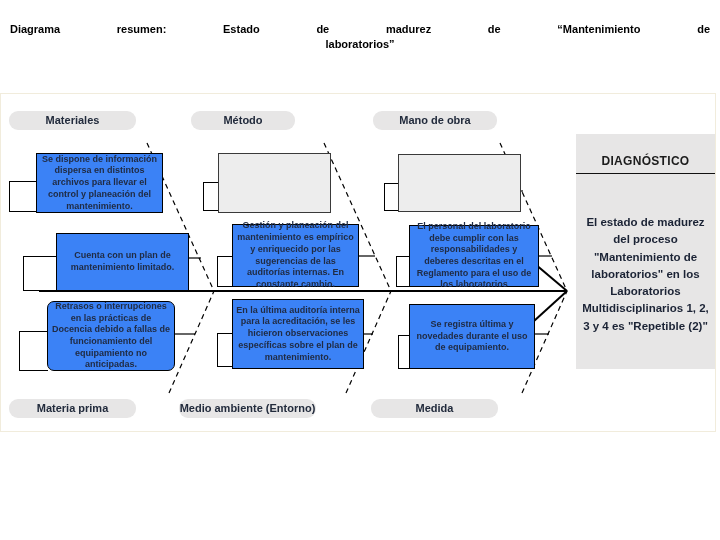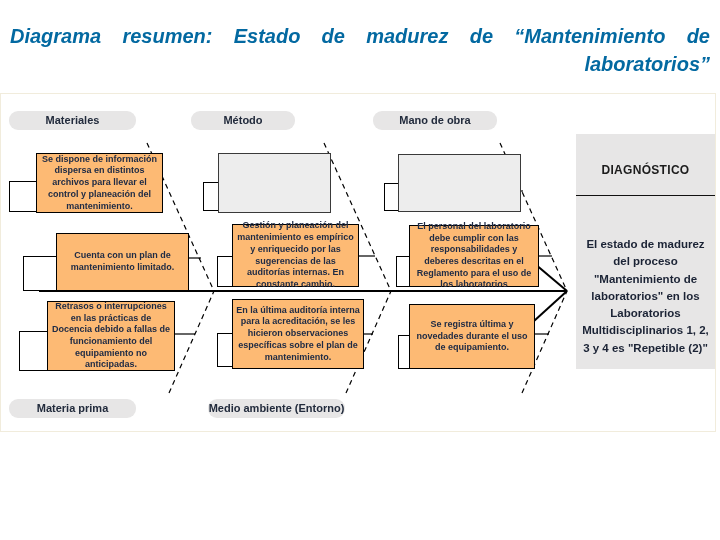--- a/index.html
+++ b/index.html
@@ -4,59 +4,59 @@
 <style>
   * { margin:0; padding:0; box-sizing:border-box; }
   html,body { background:#fff; }
   body { font-family:"Liberation Sans", sans-serif; }
   .slide {
     position:relative; width:720px; height:540px; background:#ffffff;
     overflow:hidden;
   }
   .slide-title {
     position:absolute; left:10px; top:22px; width:700px;
-    font-size:20px; font-weight:bold; color:#0369a1; line-height:1.4;font-style:italic;
+    font-size:11px; font-weight:bold; color:#000000; line-height:1.4;
   }
   .slide-title .l1 { display:block; text-align:justify; text-align-last:justify; }
-  .slide-title .l2 { display:block; text-align:right; }
+  .slide-title .l2 { display:block; text-align:center; }
 
   .diagram {
     position:absolute; left:0px; top:93px; width:716px; height:339px;
     background:#ffffff; border:1px solid #f1ecdc;
   }
   svg.bones { position:absolute; left:0; top:0; }
 
   .cat-label {
     position:absolute; background:#e7e6e6; color:#222b3c;
     font-size:11px; font-weight:bold; text-align:center; line-height:19px;
     height:19px;
     border-radius:9px;
   }
   .cause {
-    position:absolute; background:#fdba74; border:1.6px solid #000;
+    position:absolute; background:#3b82f6; border:1.6px solid #000;
     color:#202c45; font-size:9px; font-weight:bold; line-height:1.3;
     display:flex; align-items:center; justify-content:center;
     text-align:center; padding:2px 3px;
   }
   .cause.empty { background:#ededed; border:1px solid #3a3a3a; }
   .bracket {
     position:absolute; border:1.5px solid #000; border-right:none;
     background:transparent;
   }
   .volver {
     position:absolute; left:607px; top:100px; width:90px; text-align:center;
     font-size:13px; font-weight:bold; font-variant:small-caps;
     color:#2b5ca8; text-decoration:underline; cursor:pointer;
   }
   .diagnostico {
     position:absolute; left:575px; top:40px; width:139px; height:235px;
     background:#e7e6e6;
   }
   .diag-header {
-    padding-top:29px; height:62px; text-align:center;
+    padding-top:20px; height:40px; text-align:center;
     font-size:12px; font-weight:bold; color:#1c1c1c; letter-spacing:0.3px;
     border-bottom:1.6px solid #111;
   }
   .diag-body {
     margin-top:40px; padding:0 3px; text-align:center;
     font-size:11.5px; font-weight:bold; color:#1b2335; line-height:1.5;
   }
 </style>
 </head>
 <body>
@@ -93,41 +93,42 @@
       <line x1="173" y1="333" x2="194" y2="333" stroke="#000" stroke-width="1.2"></line>
       <line x1="362" y1="333" x2="372" y2="333" stroke="#000" stroke-width="1.2"></line>
       <line x1="533" y1="333" x2="548" y2="333" stroke="#000" stroke-width="1.2"></line>
       <line x1="506" y1="190" x2="522" y2="190" stroke="#000" stroke-width="1.2"></line>
     </svg>
 
     <div class="cat-label" style="left:8px;   top:17px;  width:127px;">Materiales</div>
     <div class="cat-label" style="left:190px; top:17px;  width:104px;">Método</div>
     <div class="cat-label" style="left:372px; top:17px;  width:124px;">Mano de obra</div>
     <div class="cat-label" style="left:8px;   top:305px; width:127px;">Materia prima</div>
-    <div class="cat-label" style="left:178px; top:305px; width:137px;margin-left:29px;">Medio ambiente (Entorno)</div>
+    <div class="cat-label" style="left:178px; top:305px; width:137px;">Medio ambiente (Entorno)</div>
+    <div class="cat-label" style="left:370px; top:305px; width:127px;">Medida</div>
 
     <div class="bracket" style="left:8px;   top:87px;  width:27px; height:31px;"></div>
     <div class="bracket" style="left:202px; top:88px;  width:16px; height:29px;"></div>
     <div class="bracket" style="left:383px; top:89px;  width:15px; height:28px;"></div>
     <div class="bracket" style="left:22px;  top:162px; width:33px; height:35px;"></div>
     <div class="bracket" style="left:216px; top:162px; width:16px; height:31px;"></div>
     <div class="bracket" style="left:395px; top:162px; width:14px; height:31px;"></div>
     <div class="bracket" style="left:18px;  top:237px; width:29px; height:40px;"></div>
     <div class="bracket" style="left:216px; top:239px; width:16px; height:34px;"></div>
     <div class="bracket" style="left:397px; top:241px; width:12px; height:34px;"></div>
 
     <div class="cause" style="left:35px;  top:59px; width:127px; height:60px;">Se dispone de información dispersa en distintos archivos para llevar el control y planeación del mantenimiento.</div>
     <div class="cause empty" style="left:217px; top:59px; width:113px; height:60px;"></div>
     <div class="cause empty" style="left:397px; top:60px; width:123px; height:58px;"></div>
 
     <div class="cause" style="left:55px;  top:139px; width:133px; height:58px;">Cuenta con un plan de mantenimiento limitado.</div>
     <div class="cause" style="left:231px; top:130px; width:127px; height:63px;">Gestión y planeación del mantenimiento es empírico y enriquecido por las sugerencias de las auditorías internas. En constante cambio.</div>
     <div class="cause" style="left:408px; top:131px; width:130px; height:62px;">El personal del laboratorio debe cumplir con las responsabilidades y deberes descritas en el Reglamento para el uso de los laboratorios</div>
 
-    <div class="cause" style="left:46px;  top:207px; width:128px; height:70px;">Retrasos o interrupciones en las prácticas de Docencia debido a fallas de funcionamiento del equipamiento no anticipadas.</div>
+    <div class="cause" style="left:46px;  top:207px; width:128px; height:70px;border-radius:7px;">Retrasos o interrupciones en las prácticas de Docencia debido a fallas de funcionamiento del equipamiento no anticipadas.</div>
     <div class="cause" style="left:231px; top:205px; width:132px; height:70px;">En la última auditoría interna para la acreditación, se les hicieron observaciones específicas sobre el plan de mantenimiento.</div>
     <div class="cause" style="left:408px; top:210px; width:126px; height:65px;">Se registra última y novedades durante el uso de equipamiento.</div>
 
     <div class="diagnostico">
       <div class="diag-header">DIAGNÓSTICO</div>
       <div class="diag-body">El estado de madurez del proceso "Mantenimiento de laboratorios" en los Laboratorios Multidisciplinarios 1, 2, 3 y 4 es "Repetible (2)"</div>
     </div>
 
   </div>
 </div>

